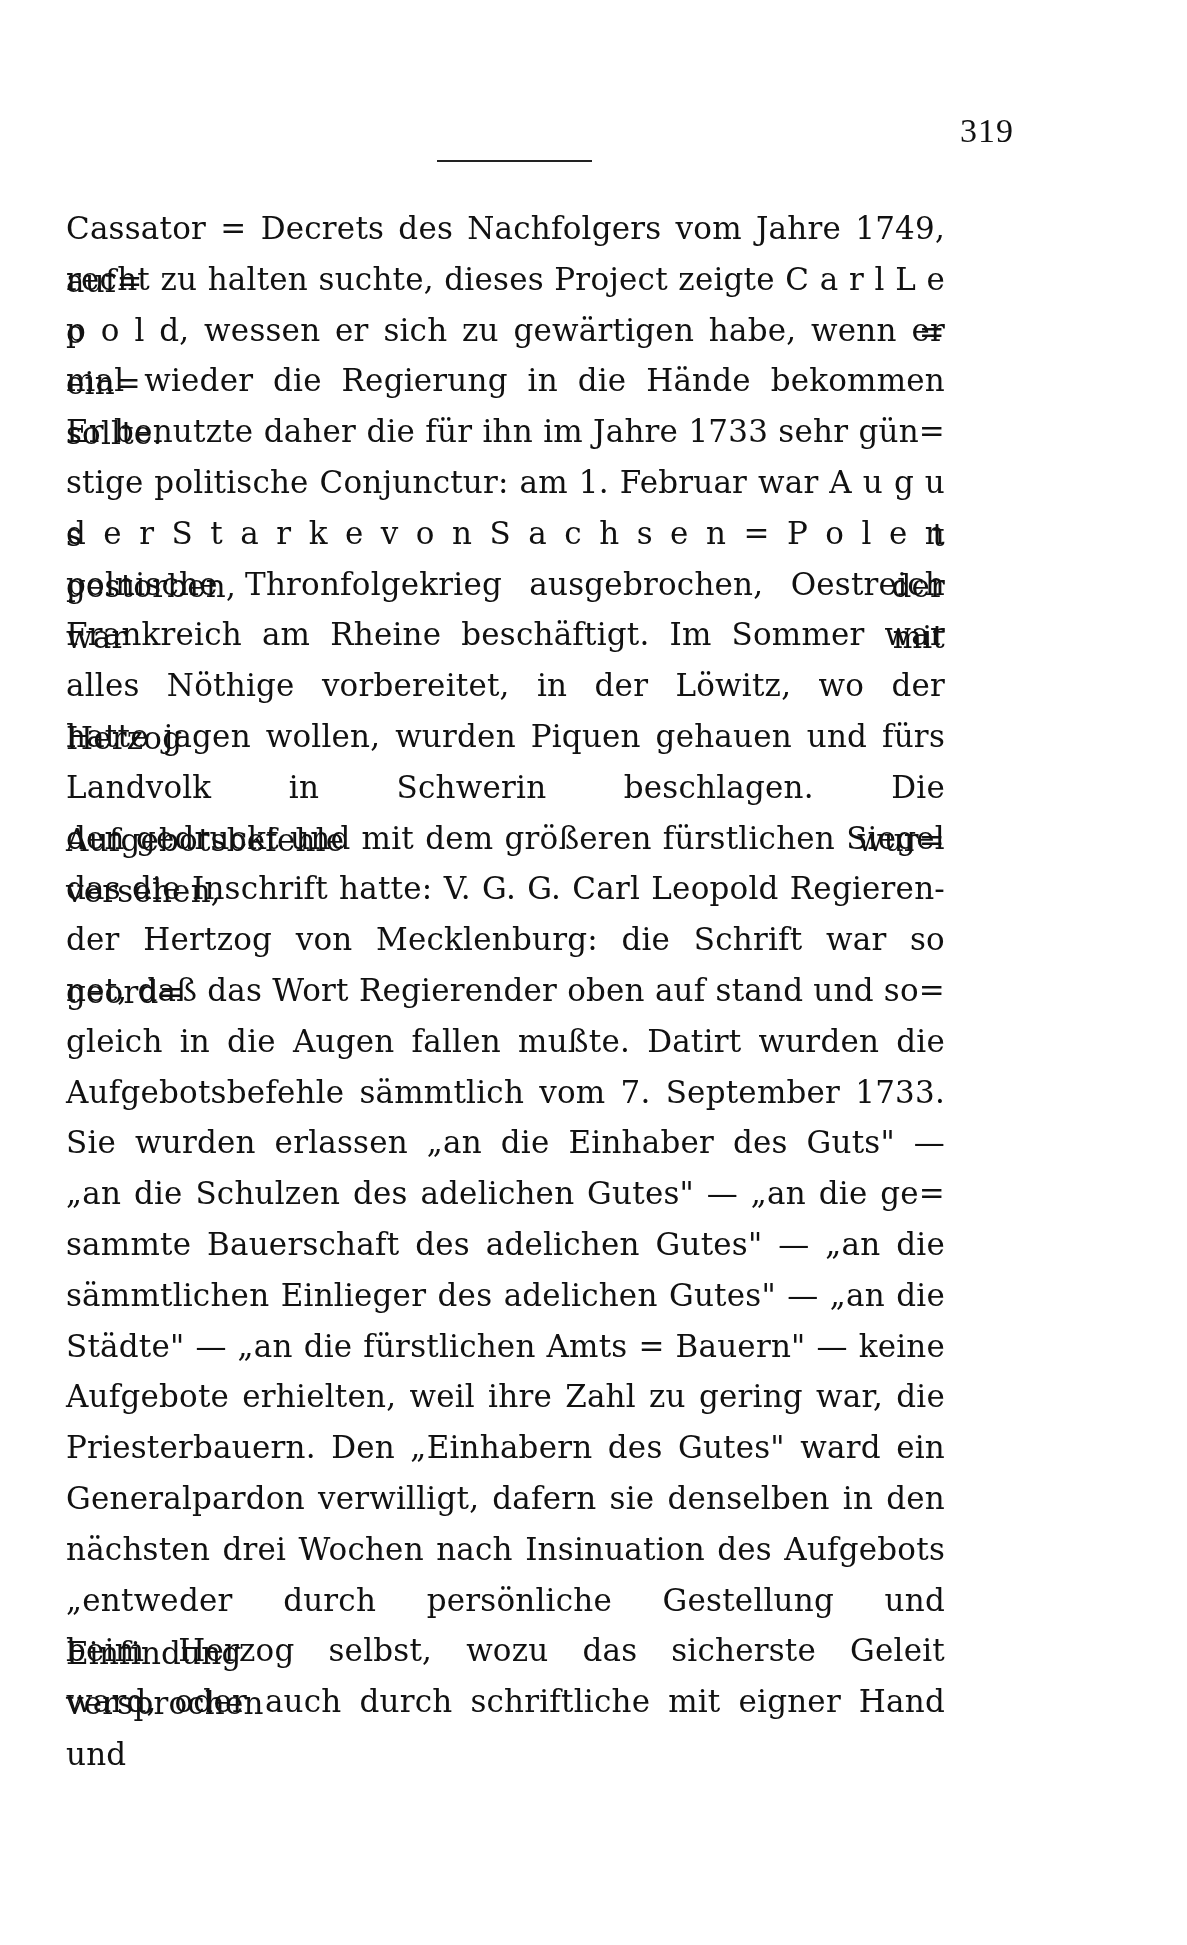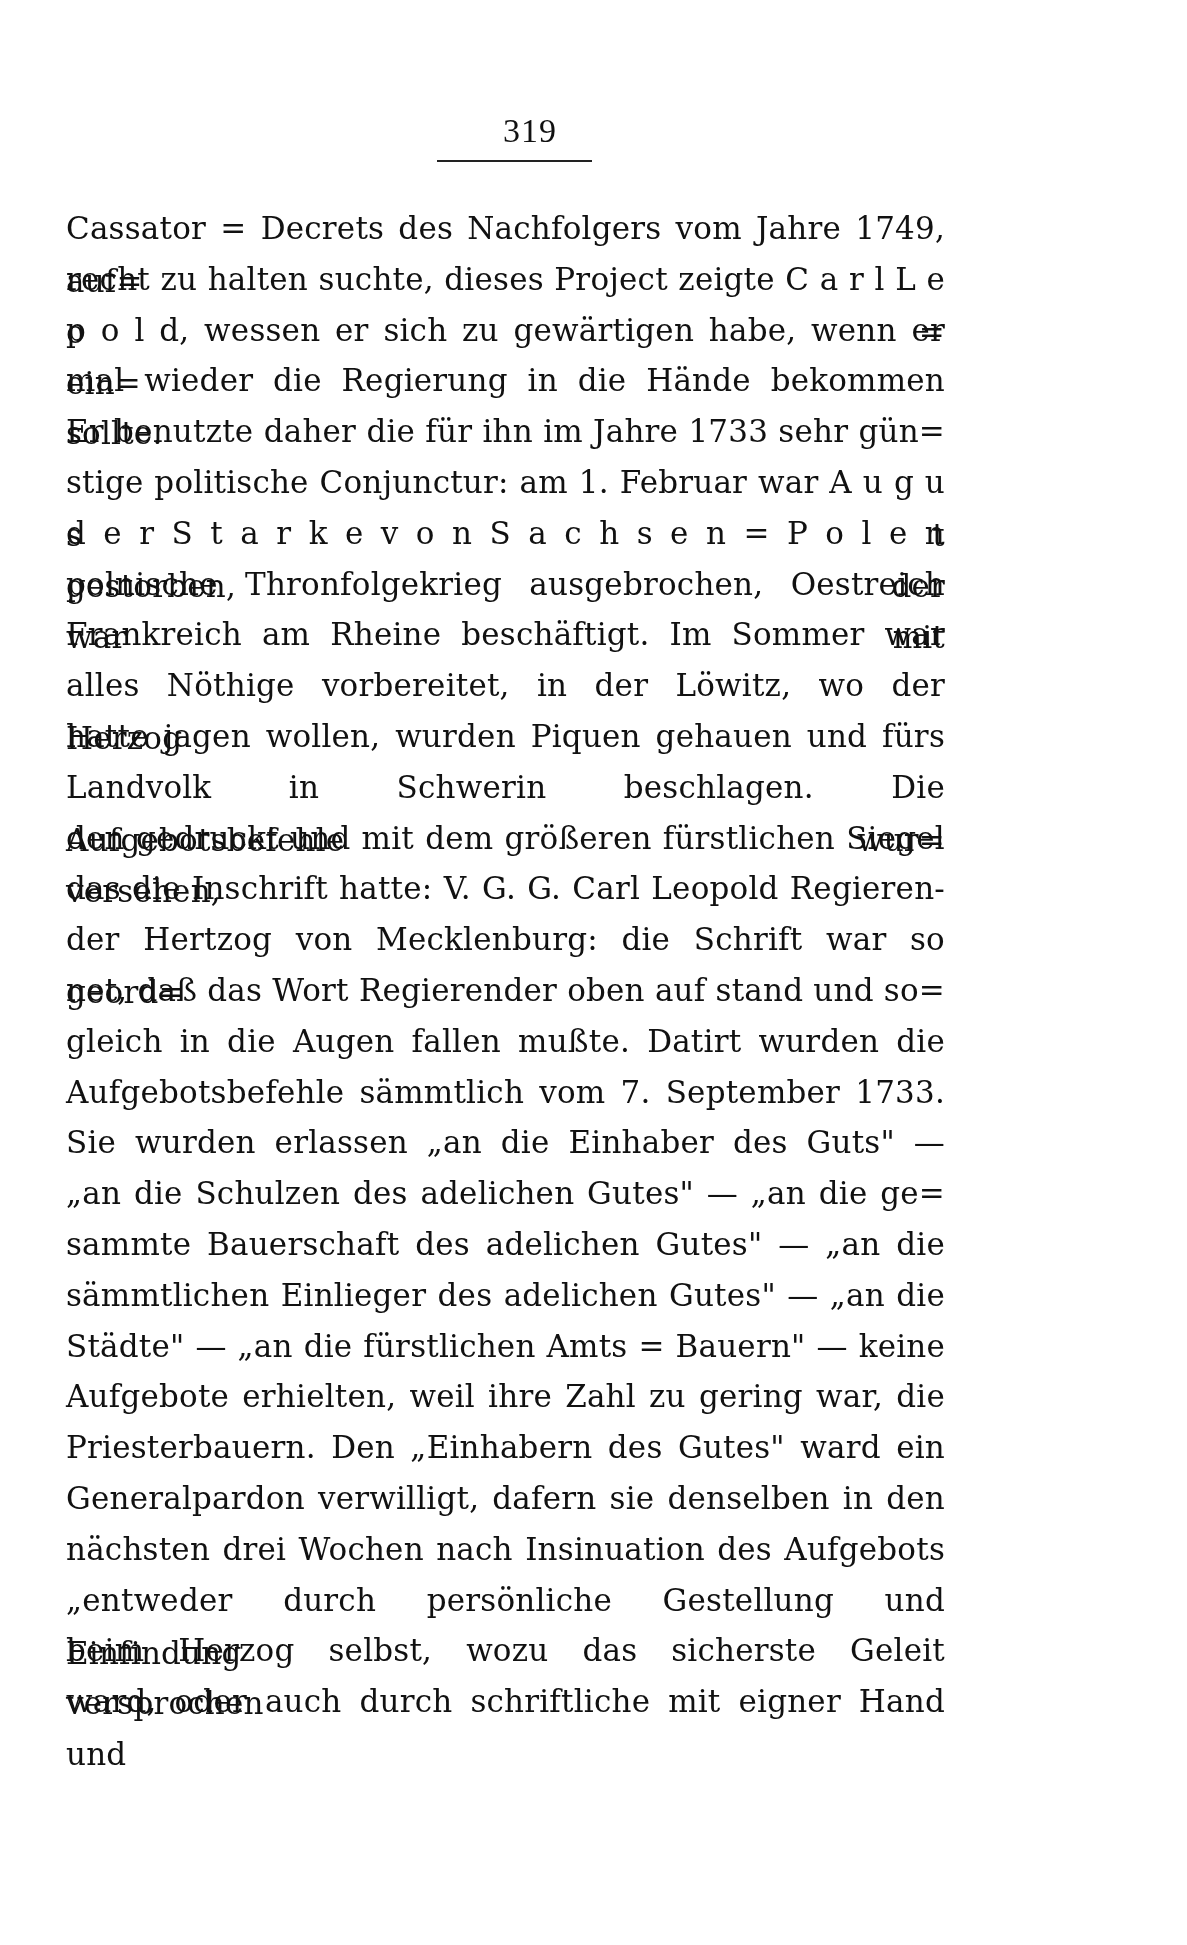--- a/index.html
+++ b/index.html
@@ -1,19 +1,19 @@
 <!DOCTYPE html>
 <html><head>
 <meta charset="utf-8">
 <style>
   html, body { margin:0; padding:0; background:#ffffff; }
   body { width:1187px; height:1945px; position:relative; overflow:hidden;
          font-family:"DejaVu Serif", "Liberation Serif", serif; color:#111; }
-  .page-number { position:absolute; left:0; width:1014px; top:112px; text-align:center;
-         font-family:"Liberation Serif", serif; font-size:34px; letter-spacing:1px; color:#111;margin-left:23px; }
+  .page-number { position:absolute; left:0; width:1014px; top:112px; text-align:right;
+         font-family:"Liberation Serif", serif; font-size:34px; letter-spacing:1px; color:#111; }
   .page-rule { position:absolute; left:437px; top:160px; width:155px; height:2px; background:#222; }
   .text-block { position:absolute; left:66px; top:202px; width:879px; }
   .line { display:block; height:50.8px; line-height:50.8px; font-size:31px;
           text-align:justify; text-align-last:justify; white-space:nowrap;
           overflow:visible; letter-spacing:0.2px; transform:scaleY(1.05); transform-origin:left center; }
   .line .inner { display:block; white-space:normal; text-align:justify; text-align-last:justify; }
   .line.last .inner { }
 </style>
 </head>
 <body>

